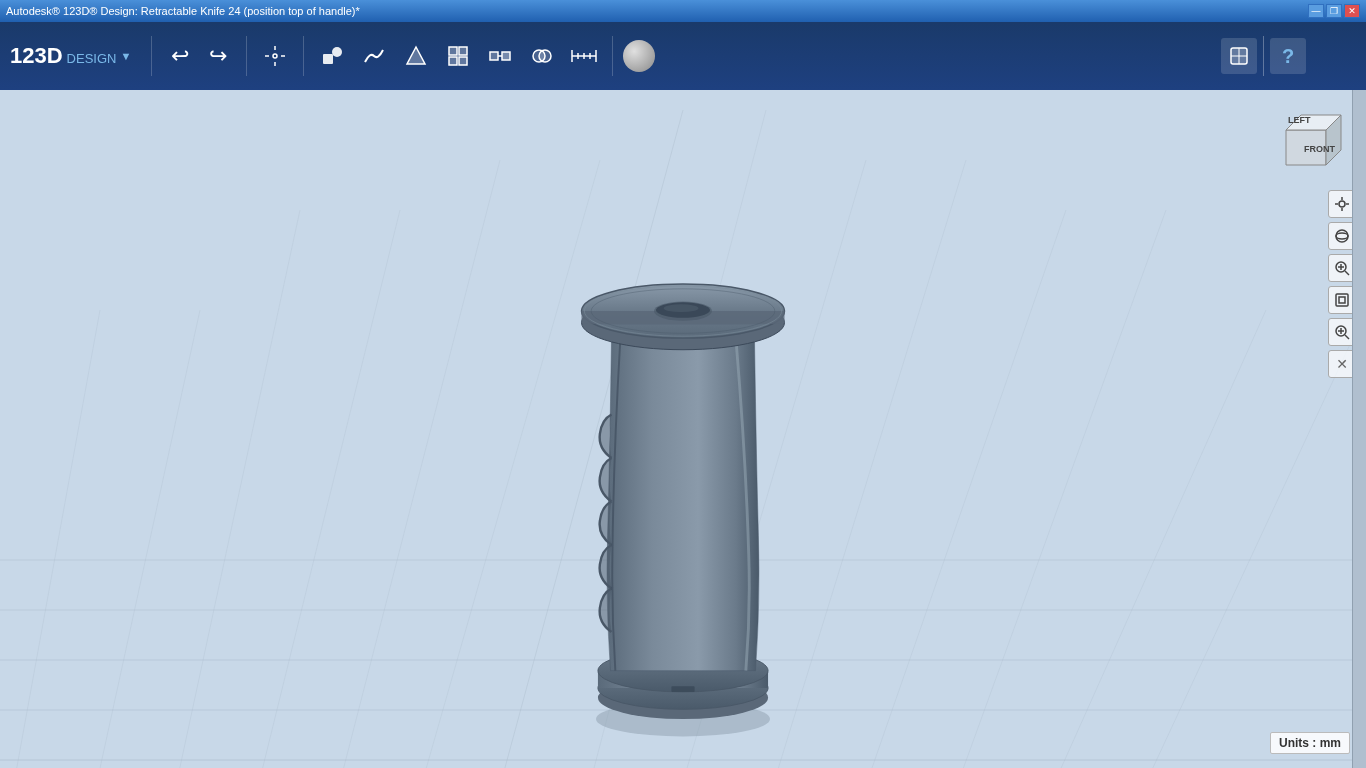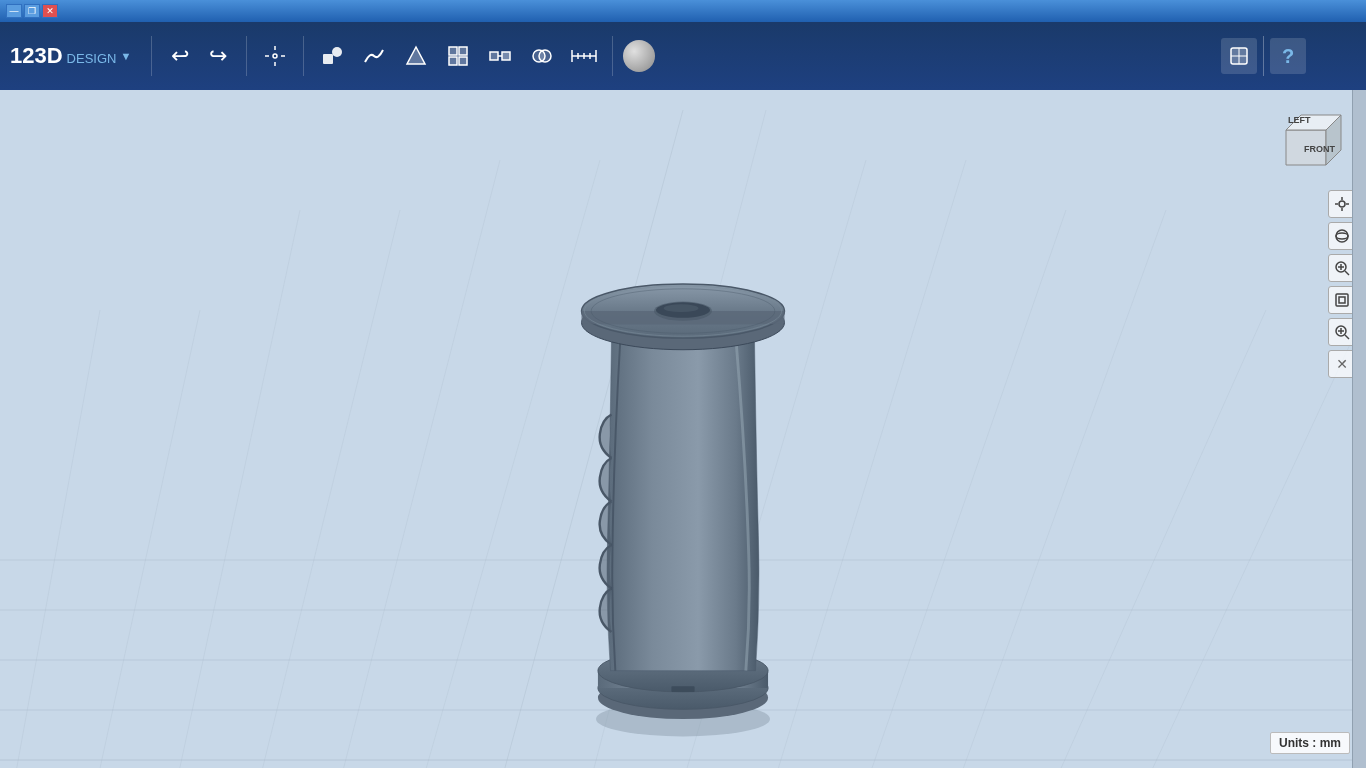--- a/index.html
+++ b/index.html
@@ -196,20 +196,21 @@
       display: flex; align-items: center; justify-content: center;
       color: white;
       font-size: 16px;
       cursor: pointer;
     }
   </style>
 </head>
 <body>
 
 <div id="title-bar">
+  <span>Autodesk® 123D® Design: Retractable Knife 24 (position top of handle)*</span>
   <div id="title-bar-controls">
     <div class="title-btn">—</div>
     <div class="title-btn">❐</div>
     <div class="title-btn" style="background:#e05050;">✕</div>
   </div>
 </div>
 
 <div id="toolbar">
   <div id="logo-area">
     <span id="logo-text">123D</span>

